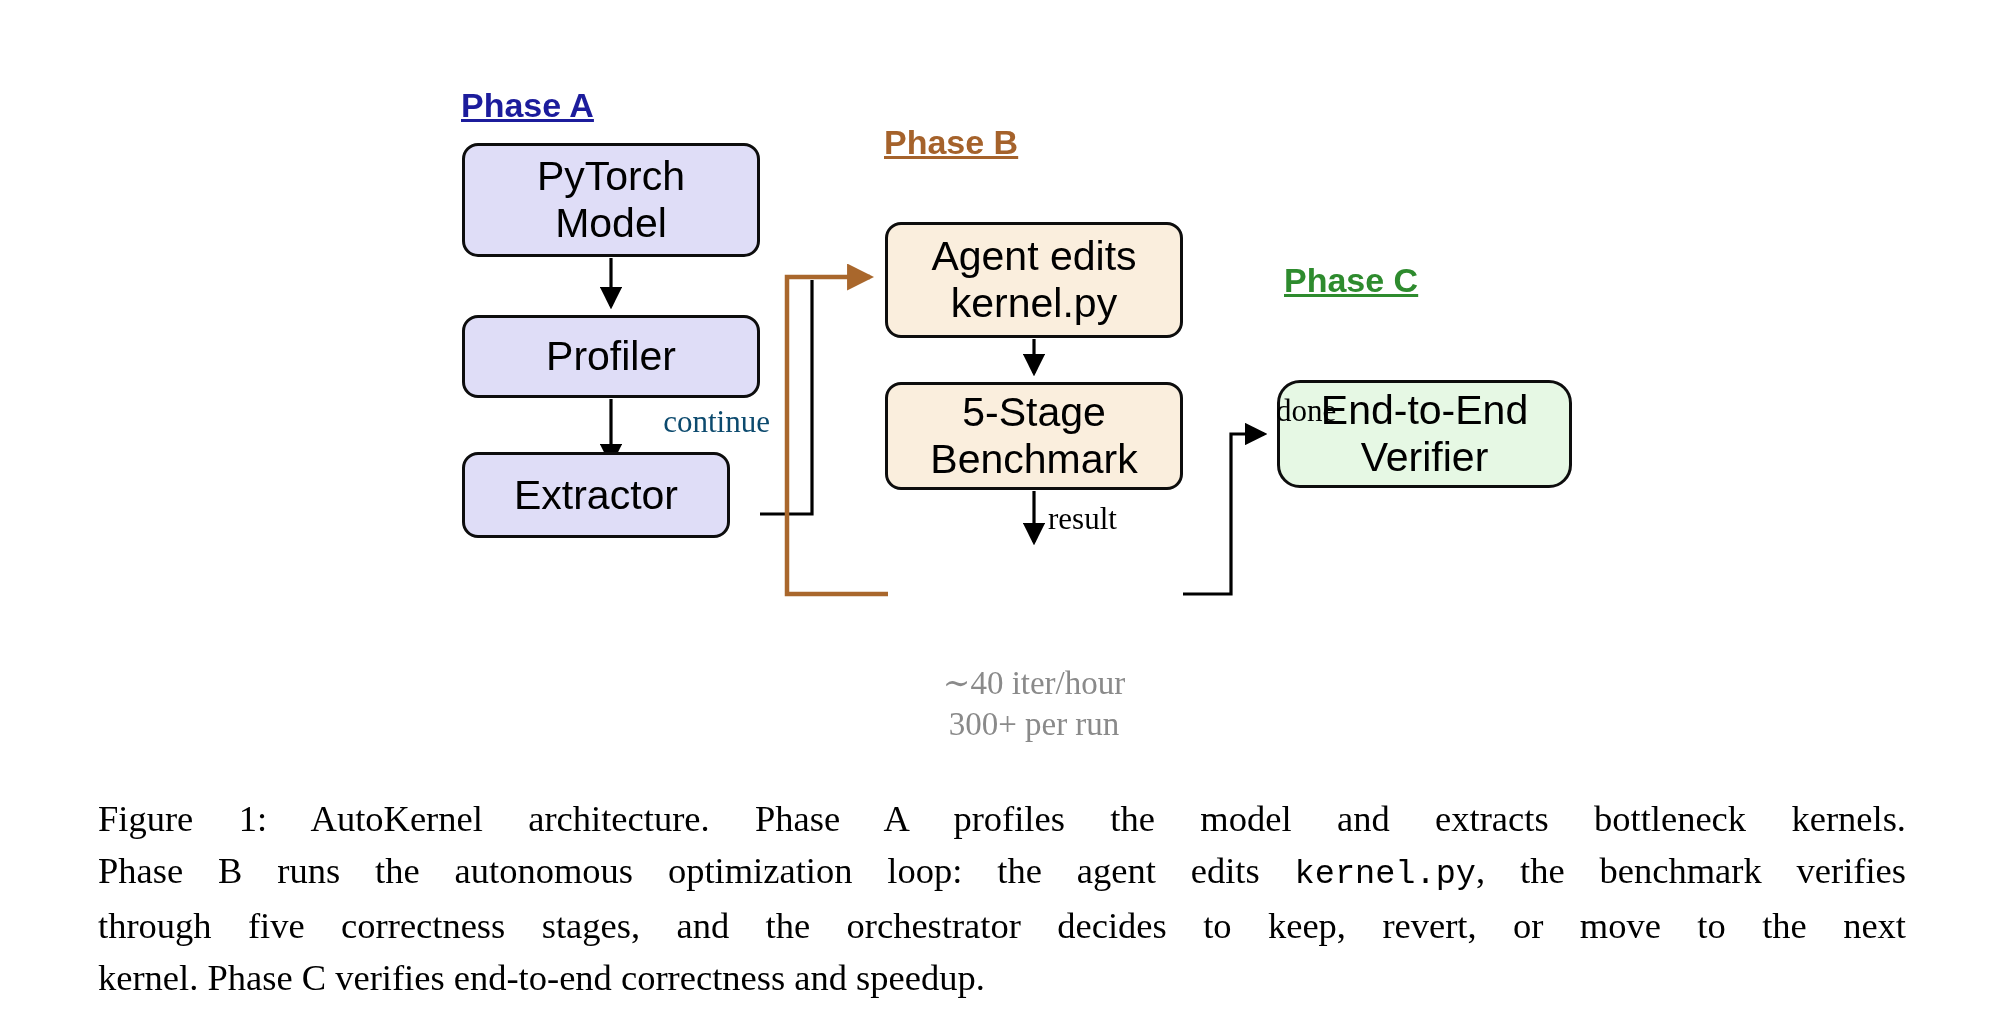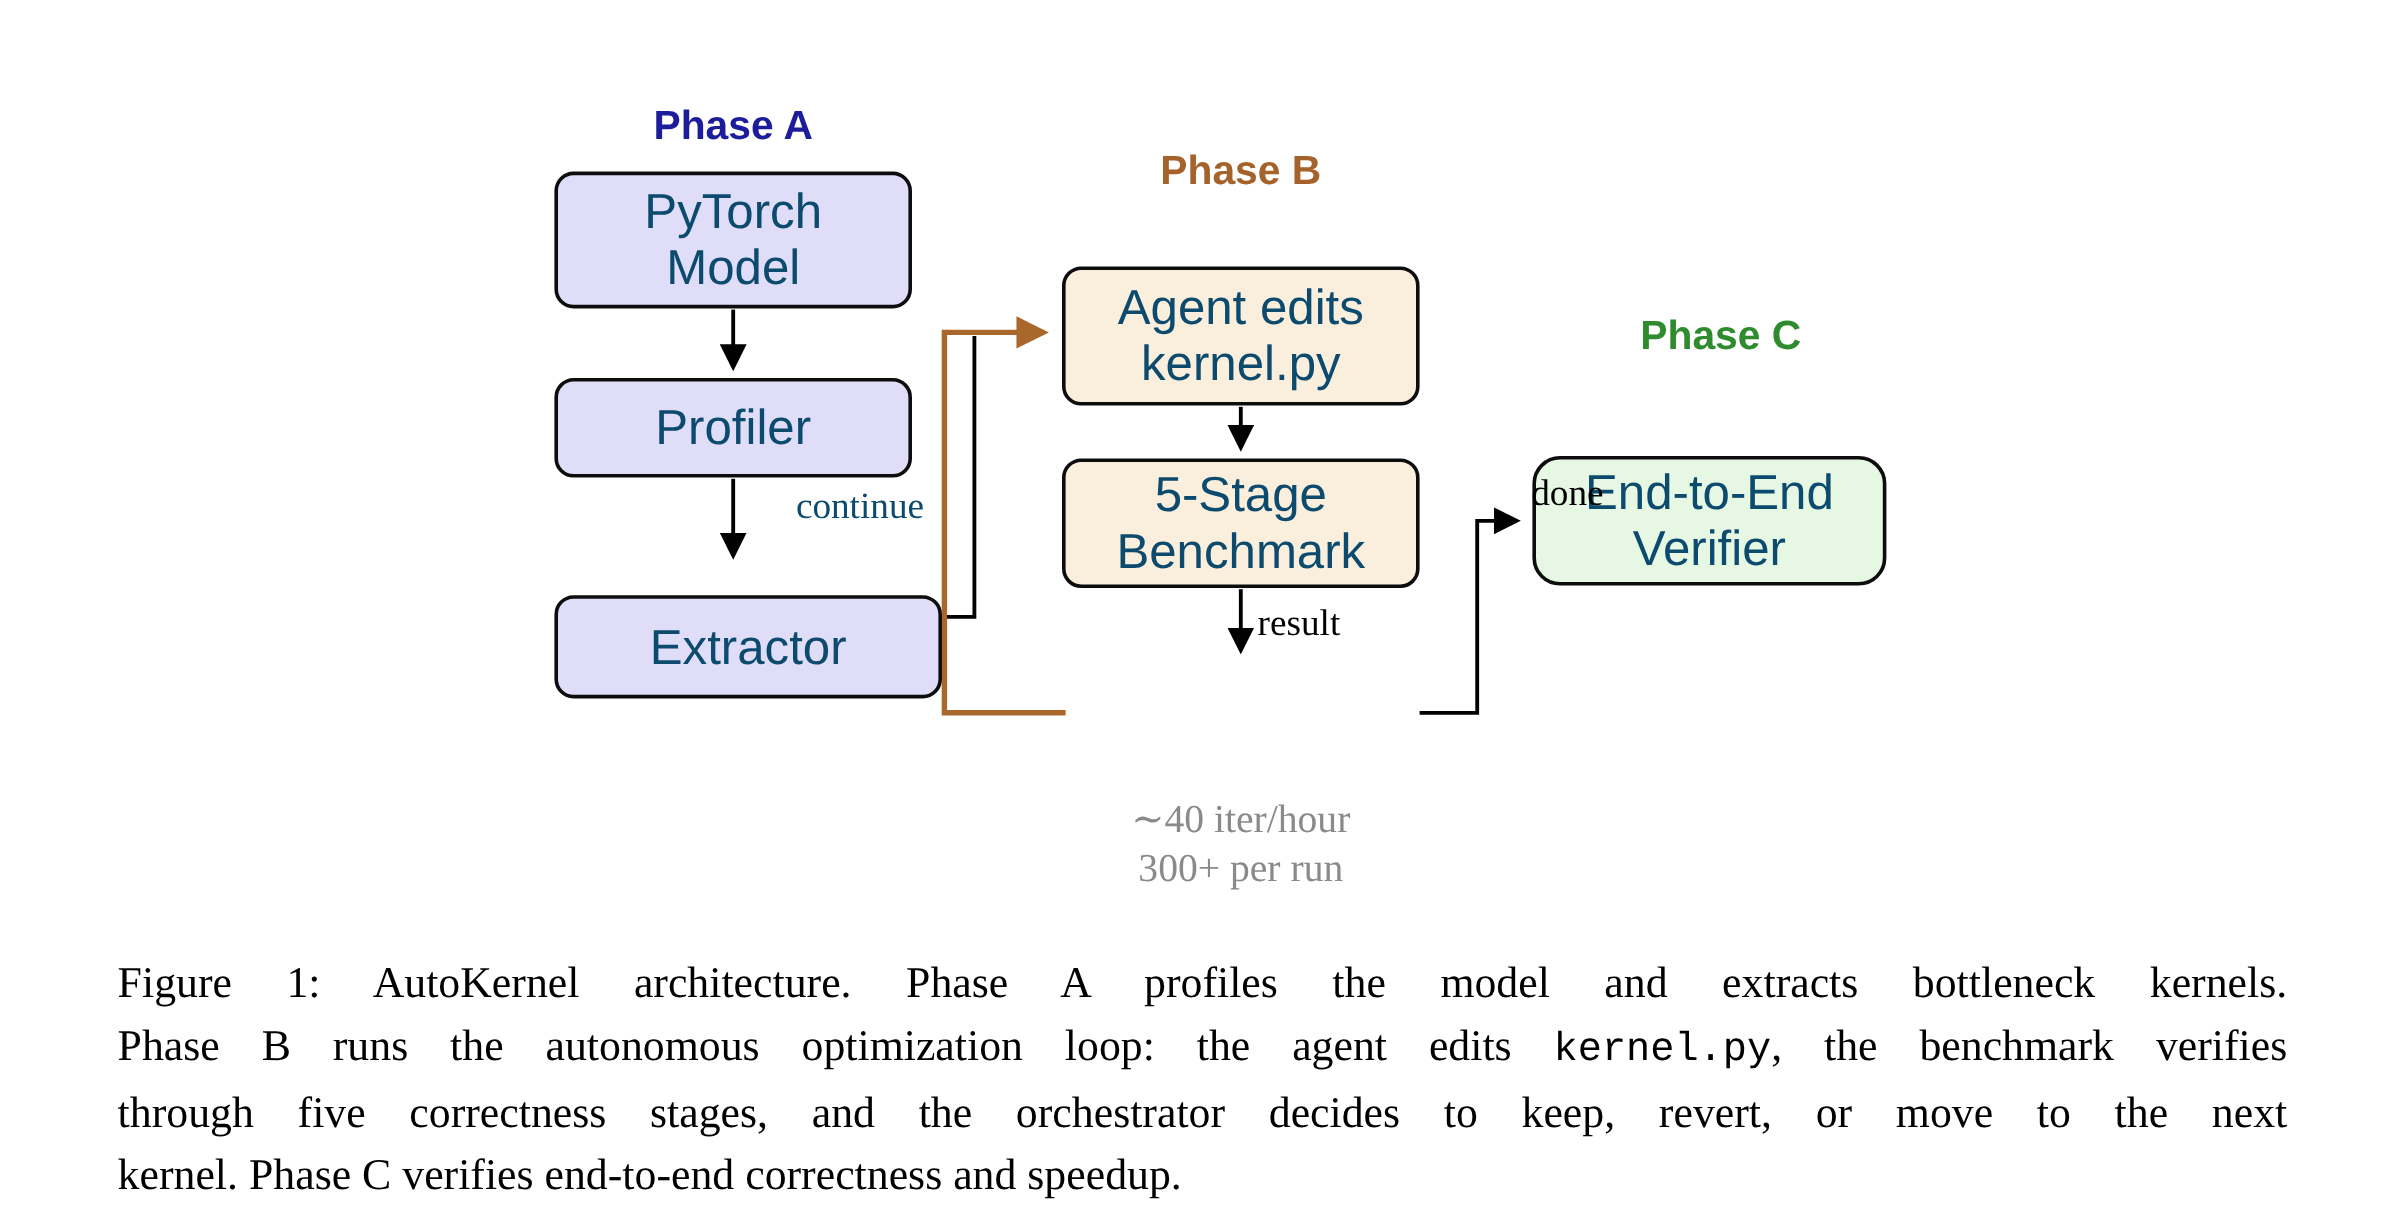--- a/index.html
+++ b/index.html
@@ -32,45 +32,46 @@
     display: flex;
     align-items: center;
     justify-content: center;
     text-align: center;
     box-sizing: border-box;
   }
   .node-label {
     font-family: "Liberation Sans", sans-serif;
     font-size: 41px;
     line-height: 47px;
-    color: #0c4a6e;
+    color: #000000;
     white-space: pre-line;
   }
   .lavender { background: #dfddf7; }
   .cream    { background: #faeedd; }
   .green    { background: #e6f8e4; }
 
   .b-pytorch      { left: 462px;  top: 143px; width: 298px; height: 114px; }
   .b-profiler     { left: 462px;  top: 315px; width: 298px; height: 83px; }
-  .b-extractor    { left: 462px;  top: 496px; width: 323px; height: 86px; }
+  .b-extractor    { left: 462px;  top: 452px; width: 268px; height: 86px; }
   .b-agent        { left: 885px;  top: 222px; width: 298px; height: 116px; }
   .b-benchmark    { left: 885px;  top: 382px; width: 298px; height: 108px; }
   .b-orchestrator { left: 885px;  top: 551px; width: 298px; height: 86px; }
   .b-verifier     { left: 1277px; top: 380px; width: 295px; height: 108px; border-radius: 23px; }
 
   
   .phase-label {
     position: absolute;
     z-index: 2;
     width: 300px;
-    text-align: center;
+    text-align: left;
     font-family: "Liberation Sans", sans-serif;
     font-weight: bold;
     font-size: 34px;
     line-height: 34px;
+    text-decoration: underline;
   }
   .ph-a { left: 461px;  top: 88px;  color: #1c1c9c; }
   .ph-b { left: 884px;  top: 88px;  color: #a5622b; margin-top: 37px; }
   .ph-c { left: 1284px; top: 263px; color: #2e8b2e; }
 
   
   .edge-label {
     position: absolute;
     z-index: 2;
     font-family: "Liberation Serif", "DejaVu Serif", serif;

